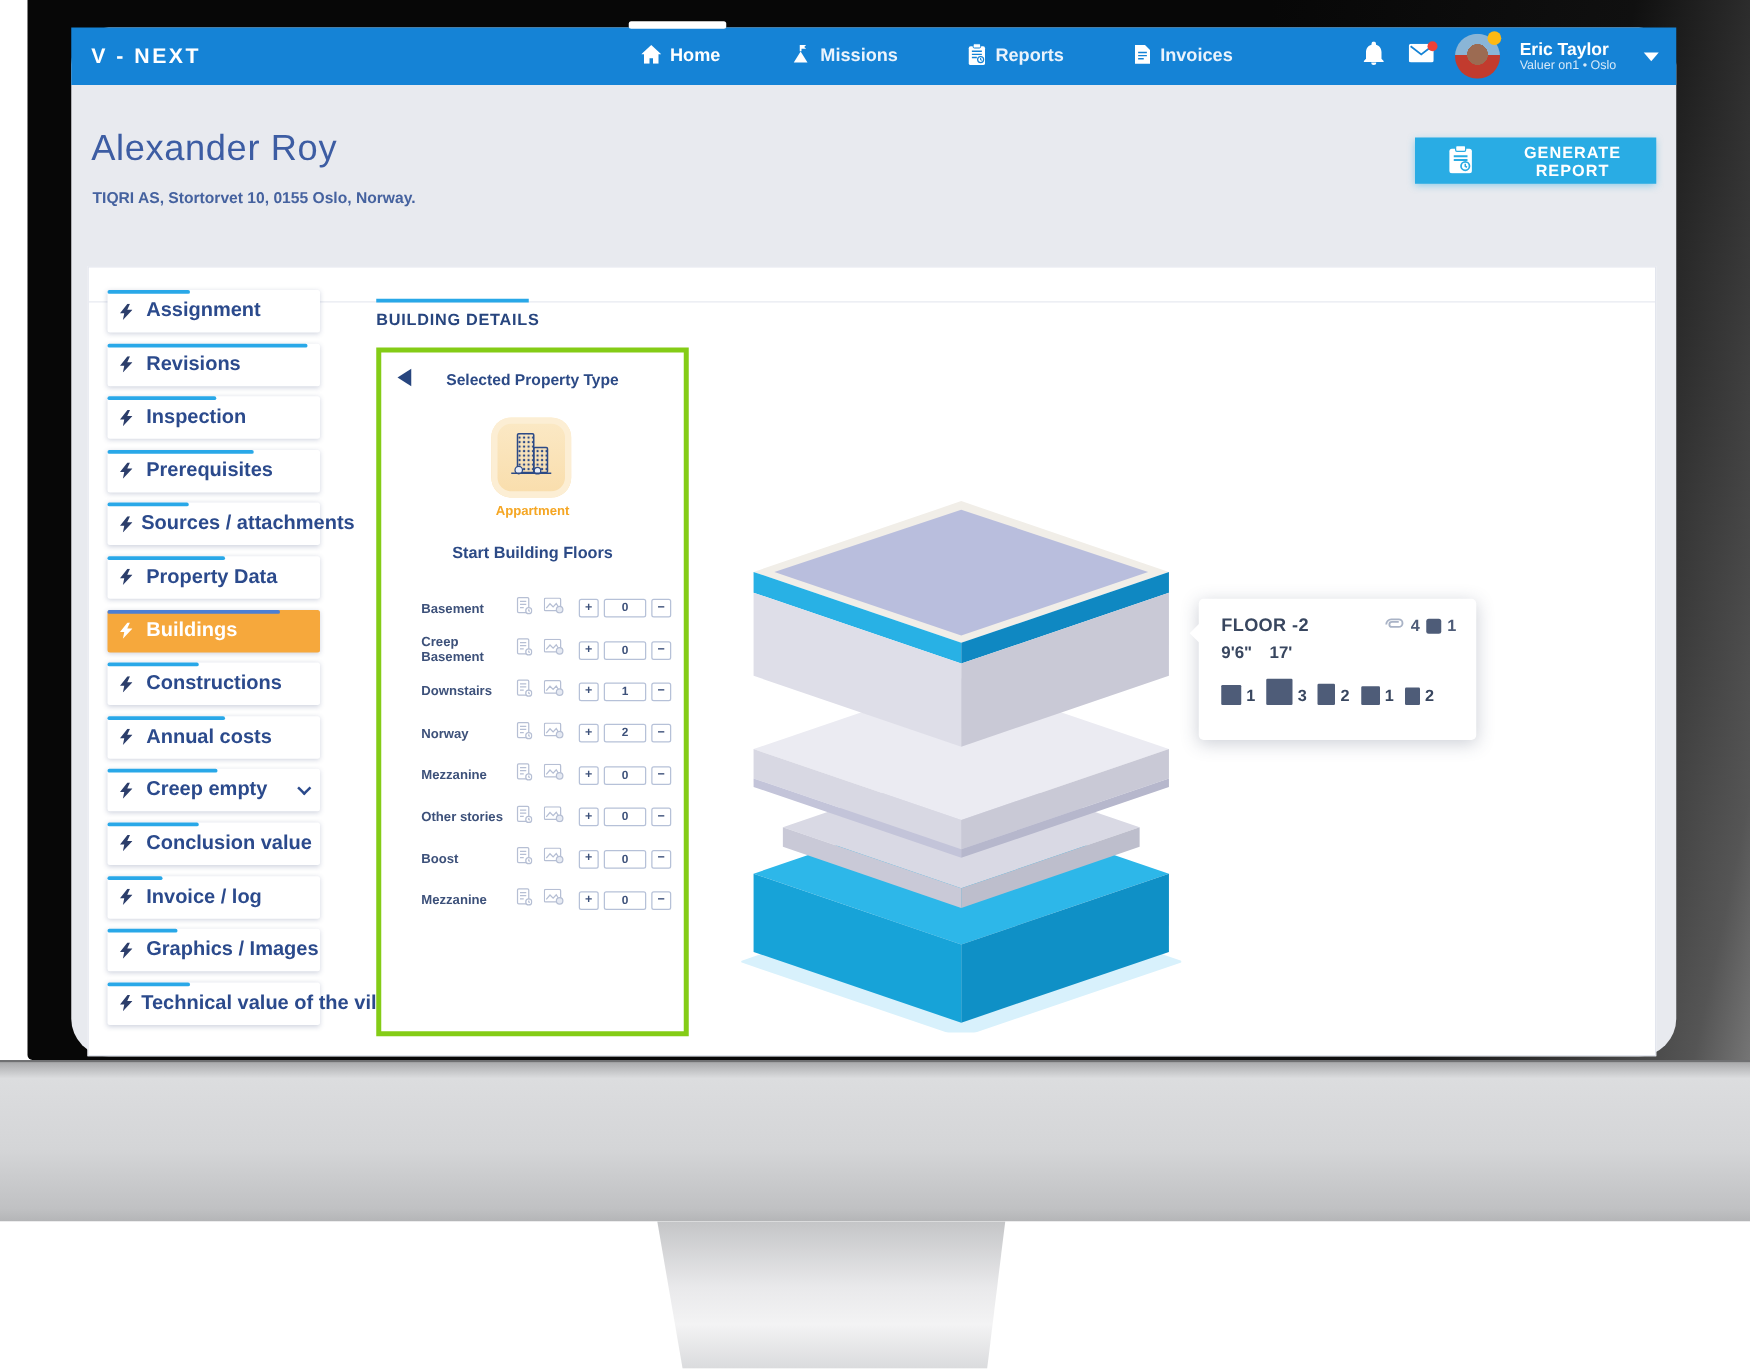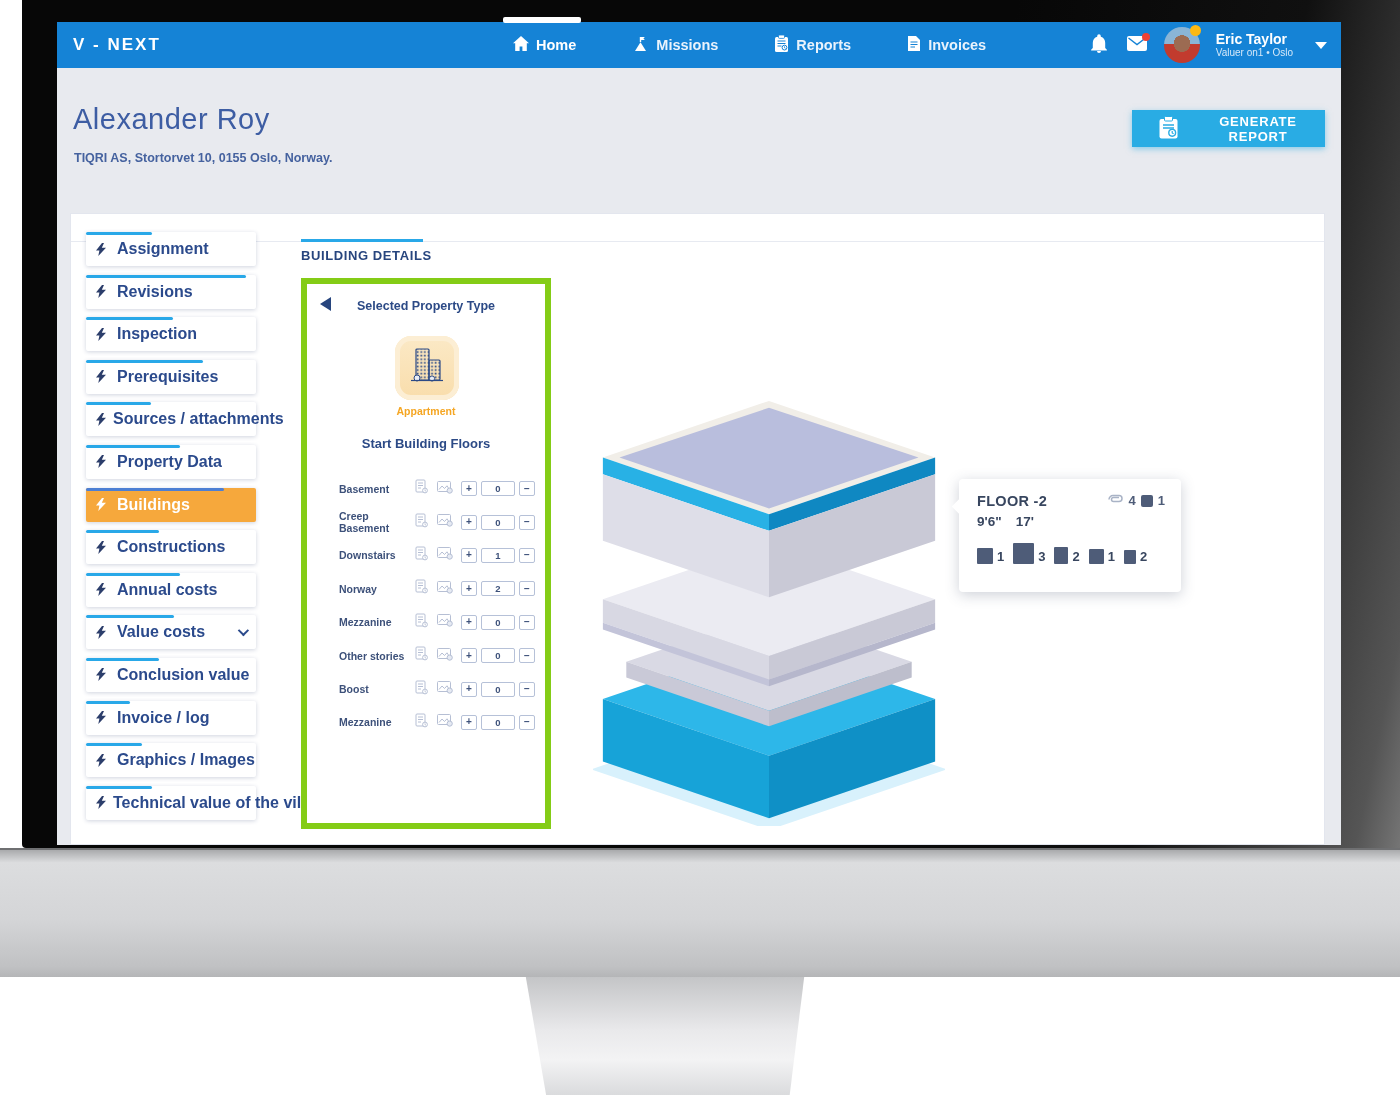--- a/index.html
+++ b/index.html
@@ -13,21 +13,21 @@
     border-radius:38px 38px 0 4px; z-index:1; }
   .chin { position:absolute; left:0; top:848px; width:1400px; height:129px; z-index:1;
     background:linear-gradient(180deg,#a9aaac 0,#dcdddf 10%,#d4d5d7 55%,#c0c1c3 92%,#b4b5b7 100%);
     border-top:2px solid #6f7072; }
   .stand { position:absolute; left:520px; top:977px; width:290px; height:118px; z-index:1;
     background:linear-gradient(180deg,#c4c5c7 0,#e9e9eb 45%,#f3f3f4 70%,#dadbdd 100%);
     clip-path:polygon(2% 0,98% 0,93% 100%,9% 100%); }
 
   
   .screen { position:absolute; left:57px; top:22px; width:1284px; height:823px;
-    background:#e8eaef; z-index:3; }
+    background:#e8eaef; z-index:3;border-radius:30px; }
 
   
   .navbar { position:absolute; left:0; top:0; width:100%; height:46px; background:#1583d6;
     display:flex; align-items:center; color:#fff; }
   .brand { margin-left:16px; font-size:17px; font-weight:700; letter-spacing:2px; }
   .nav-items { position:absolute; left:428px; top:0; height:46px; display:flex; }
   .nav-item { position:relative; display:flex; align-items:center; gap:7px; height:46px;
     padding:0 28px; font-size:14.5px; font-weight:600; color:#eaf3fc; cursor:pointer; }
   .nav-item.active { color:#fff; font-weight:700; }
   .tab-indicator { position:absolute; left:18px; top:-5px; width:78px; height:6px;
@@ -82,21 +82,21 @@
   .side-card.active .bolt svg path { fill:#fff; }
   .bolt { width:14px; display:flex; }
   .side-label { font-size:16px; font-weight:700; color:#2b4a8c; margin-left:7px;
     white-space:nowrap; }
   .side-chev { margin-left:auto; margin-right:10px; width:8px; height:8px;
     border-right:2px solid #2b4a8c; border-bottom:2px solid #2b4a8c;
     transform:rotate(45deg) translateY(-2px); }
 
   
   .prop-card { position:absolute; left:230px; top:64px; width:250px; height:551px;
-    background:#fff; border:6px solid #84cc16; }
+    background:#fff; border:4px solid #84cc16; }
   .back-arrow { position:absolute; left:13px; top:13px; width:0; height:0;
     border-top:7px solid transparent; border-bottom:7px solid transparent;
     border-right:11px solid #27457e; cursor:pointer; }
   .prop-heading { margin-top:15px; text-align:center; font-size:12.5px; font-weight:700;
     color:#2c4a86; }
   .tile { position:absolute; left:88px; top:52px; width:64px; height:64px;
     border-radius:16px; background:linear-gradient(180deg,#fbe9c6,#f9ddab);
     box-shadow:inset 0 0 0 5px #fceed4; display:flex; align-items:center;
     justify-content:center; cursor:pointer; }
   .tile-label { position:absolute; left:0; top:121px; width:100%; text-align:center;
@@ -334,21 +334,21 @@
             </span>
           <span class="side-label">Annual costs</span>
         </div>
         <div class="side-card">
           <span class="side-line" style="width: 52%;"></span>
           <span class="bolt">
               <svg width="10" height="13" viewBox="0 0 10 13">
                 <path d="M6 0 0 7.5h3.4L2.3 13 10 4.7H5.8L8 0Z" fill="#2c3e6b"></path>
               </svg>
             </span>
-          <span class="side-label">Value costs</span>
+          <span class="side-label">Creep empty</span>
           <span class="side-chev"></span>
         </div>
         <div class="side-card">
           <span class="side-line" style="width: 43%;"></span>
           <span class="bolt">
               <svg width="10" height="13" viewBox="0 0 10 13">
                 <path d="M6 0 0 7.5h3.4L2.3 13 10 4.7H5.8L8 0Z" fill="#2c3e6b"></path>
               </svg>
             </span>
           <span class="side-label">Conclusion value</span>

